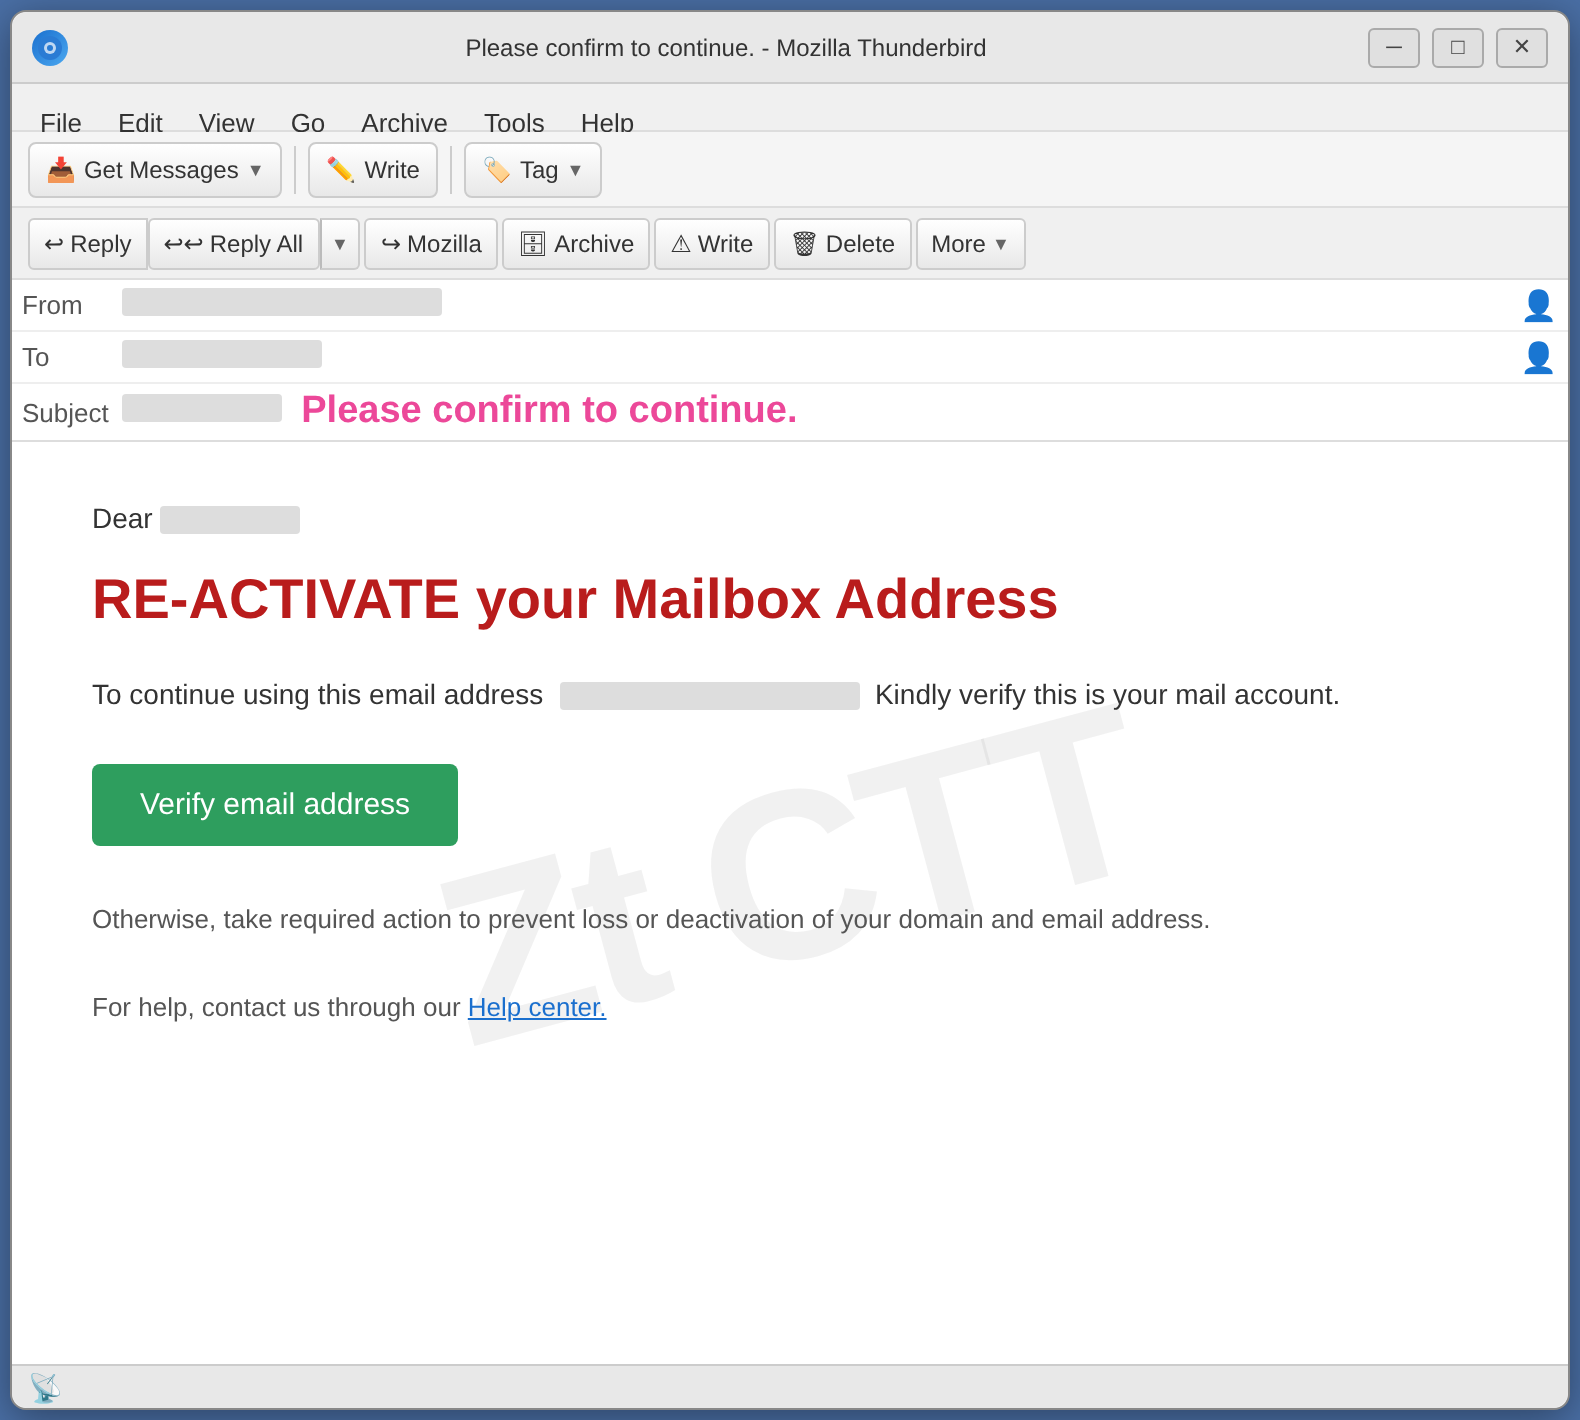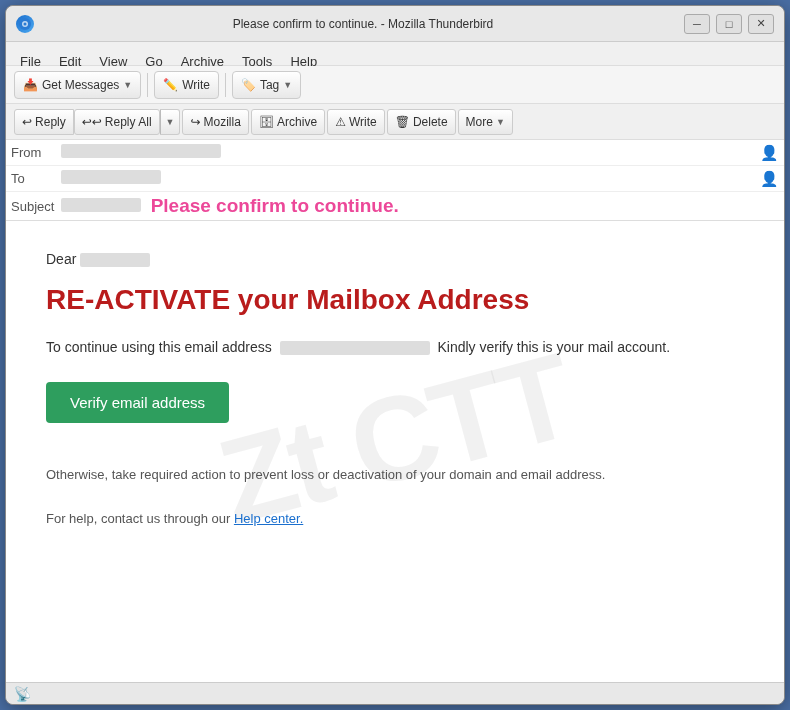--- a/index.html
+++ b/index.html
@@ -262,21 +262,21 @@
     }
     .verify-btn {
       display: inline-block;
       background: #2e9e5e;
       color: white;
       font-size: 15px;
       font-weight: 500;
       padding: 12px 24px;
       border-radius: 4px;
       cursor: pointer;
-      margin-bottom: 41px;
+      margin-bottom: 26px;
       border: none;
     }
     .email-footer {
       font-size: 13px;
       color: #555;
       line-height: 1.7;
     }
     .email-footer-link { color: #1a6fce; text-decoration: underline; cursor: pointer; }
 
     

